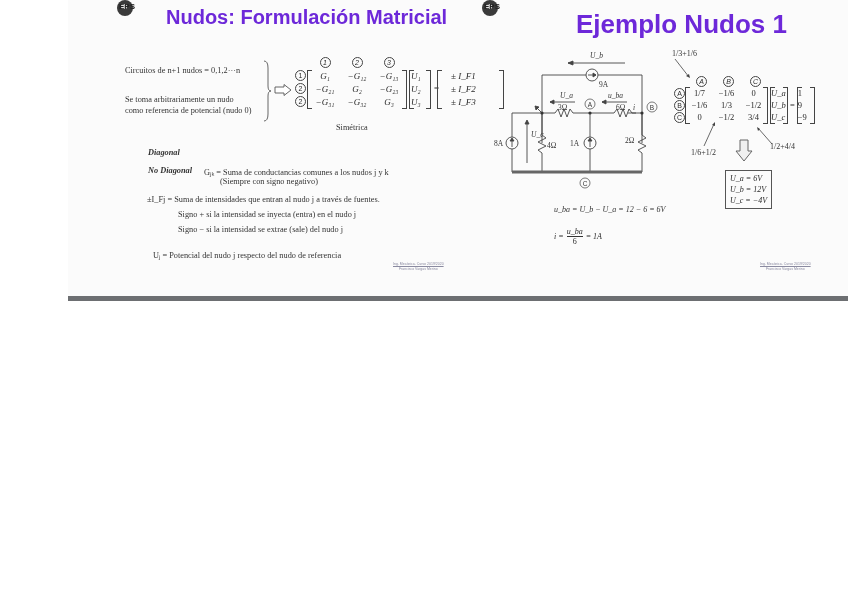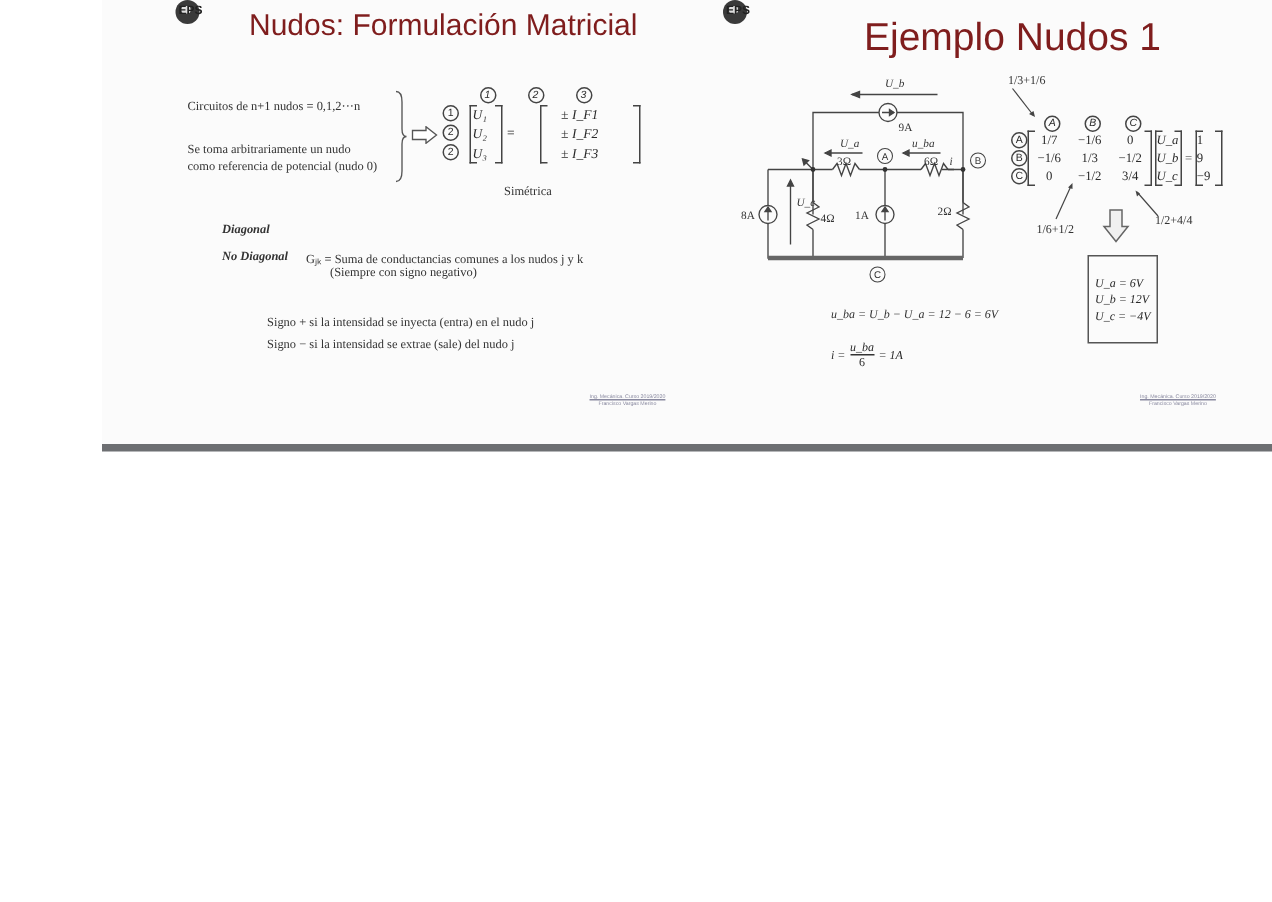--- a/index.html
+++ b/index.html
@@ -8,37 +8,37 @@
   .page { position:absolute; left:68px; top:0; width:780px; height:297px; background:#fbfbfb; }
   .bottom-bar { position:absolute; left:68px; top:296px; width:780px; height:5px; background:#6d6f72; }
   .slide { position:absolute; top:0; height:296px; }
   .slide-left { left:110px; width:370px; }
   .slide-right { left:478px; width:370px; }
   .logo { position:absolute; top:0; display:flex; align-items:center; }
   .logo .mark { width:16px; height:16px; border-radius:50%; background:#3a3a3a; position:relative; }
   .logo .mark::after { content:""; position:absolute; left:4px; top:4px; width:6px; height:5px; background:#ddd; border-radius:2px; }
   .logo .txt { font-family:"Liberation Sans", sans-serif; font-weight:bold; font-size:8px; margin-left:2px; line-height:8px; color:#222; }
   .logo .sub { font-family:"Liberation Sans", sans-serif; font-size:2px; display:block; line-height:2px; color:#666; }
-  .title { position:absolute; font-family:"Liberation Sans", sans-serif; color:#7f1d1d; white-space:nowrap; }
+  .title { position:absolute; font-family:"Liberation Sans", sans-serif; color:#6d28d9; white-space:nowrap;font-weight:bold; }
   .t-left { left:56px; top:6px; font-size:20px; }
   .t-right { left:98px; top:9px; font-size:26px; }
   .txt { position:absolute; font-size:8.3px; white-space:nowrap; color:#333; }
   .it { font-style:italic; }
   .b { font-weight:bold; }
   .circ { display:inline-block; width:9px; height:9px; border:0.8px solid #444; border-radius:50%;
           font-size:7px; line-height:9px; text-align:center; font-family:"Liberation Sans", sans-serif; }
   .matrix { position:absolute; font-size:9px; }
   .mrow { display:flex; height:13px; align-items:center; }
   .cell { width:32px; text-align:center; font-style:italic; white-space:nowrap; }
   .bracket { position:absolute; border:1px solid #444; }
   .bl { border-right:none; width:4px; }
   .br { border-left:none; width:4px; }
   .footer { position:absolute; font-family:"Liberation Sans", sans-serif; font-size:3.5px; color:#8a8aa0; text-align:center; line-height:5px; white-space:nowrap; }
   .footer .l1 { text-decoration:underline; }
-  .result-box { position:absolute; border:1.5px solid #555; padding:12px 4px; font-style:italic; font-size:8px; line-height:11px; }
+  .result-box { position:absolute; border:1.5px solid #555; padding:2px 4px; font-style:italic; font-size:8px; line-height:11px; }
 </style>
 </head>
 <body>
 
 <div class="page"></div>
 <div class="bottom-bar"></div>
 
 <div class="slide slide-left">
   <div class="logo" style="left:7px;">
     <div class="mark"></div>
@@ -70,45 +70,66 @@
         <div class="mrow">
             <span class="circ">1</span>
           </div>
         <div class="mrow">
             <span class="circ">2</span>
           </div>
         <div class="mrow">
             <span class="circ">2</span>
           </div>
       </div>
+      <div style="position:relative;">
+        <div class="bracket bl" style="left:-2px; top:1px; height:37px;"></div>
+        <div class="bracket br" style="right:-2px; top:1px; height:37px;"></div>
+        <div class="mrow">
+          <div class="cell">G₁</div>
+            <div class="cell">−G₁₂</div>
+            <div class="cell">−G₁₃</div>
+        </div>
+        <div class="mrow">
+          <div class="cell">−G₂₁</div>
+            <div class="cell">G₂</div>
+            <div class="cell">−G₂₃</div>
+        </div>
+        <div class="mrow">
+          <div class="cell">−G₃₁</div>
+            <div class="cell">−G₃₂</div>
+            <div class="cell">G₃</div>
+        </div>
+      </div>
       <div style="position:relative; margin-left:6px; width:18px;">
         <div class="bracket bl" style="left:-2px; top:1px; height:37px;"></div>
         <div class="bracket br" style="right:-2px; top:1px; height:37px;"></div>
         <div class="mrow cell" style="width:36px;">U₁</div>
         <div class="mrow cell" style="width:18px;">U₂</div>
         <div class="mrow cell" style="width:29px;">U₃</div>
       </div>
       <div style="margin-left:5px; line-height:39px;">=</div>
-      <div style="position:relative; margin-left:19px; width:51px;padding-left:12px;">
+      <div style="position:relative; margin-left:0; width:51px;padding-left:12px;">
         <div class="bracket bl" style="left:-2px; top:1px; height:37px;"></div>
         <div class="bracket br" style="right:-2px; top:1px; height:37px;"></div>
         <div class="mrow cell" style="width:34px;">± I_F1</div>
         <div class="mrow cell" style="width:34px;text-align:right;">± I_F2</div>
         <div class="mrow cell" style="width:34px;">± I_F3</div>
       </div>
     </div>
   </div>
   <div class="txt" style="left:226px; top:123px;">Simétrica</div>
 
   <div class="txt it b" style="left:38px; top:148px;">Diagonal</div>
   <div class="txt it b" style="left:38px; top:166px;">No Diagonal</div>
   <div class="txt" style="left:94px; top:166px;">Gⱼₖ = Suma de conductancias comunes a los nudos j y k</div>
   <div class="txt" style="left:110px; top:177px;">(Siempre con signo negativo)</div>
+  <div class="txt" style="left:37px; top:195px;">±I_Fj = Suma de intensidades que entran al nudo j a través de  fuentes.</div>
   <div class="txt" style="left:68px; top:210px;">Signo  + si la intensidad se inyecta (entra) en el nudo j</div>
   <div class="txt" style="left:68px; top:225px;">Signo  − si la intensidad se extrae (sale) del nudo j</div>
+  <div class="txt" style="left:43px; top:249px;">Uⱼ = Potencial del nudo j respecto del nudo de referencia</div>
 
   <div class="footer" style="left:283px; top:262px;">
     <div class="l1">Ing. Mecánica. Curso 2019/2020</div>
     <div>Francisco Vargas Merino</div>
   </div>
 </div>
 
 <div class="slide slide-right">
   <div class="logo" style="left:4px;">
     <div class="mark"></div>

